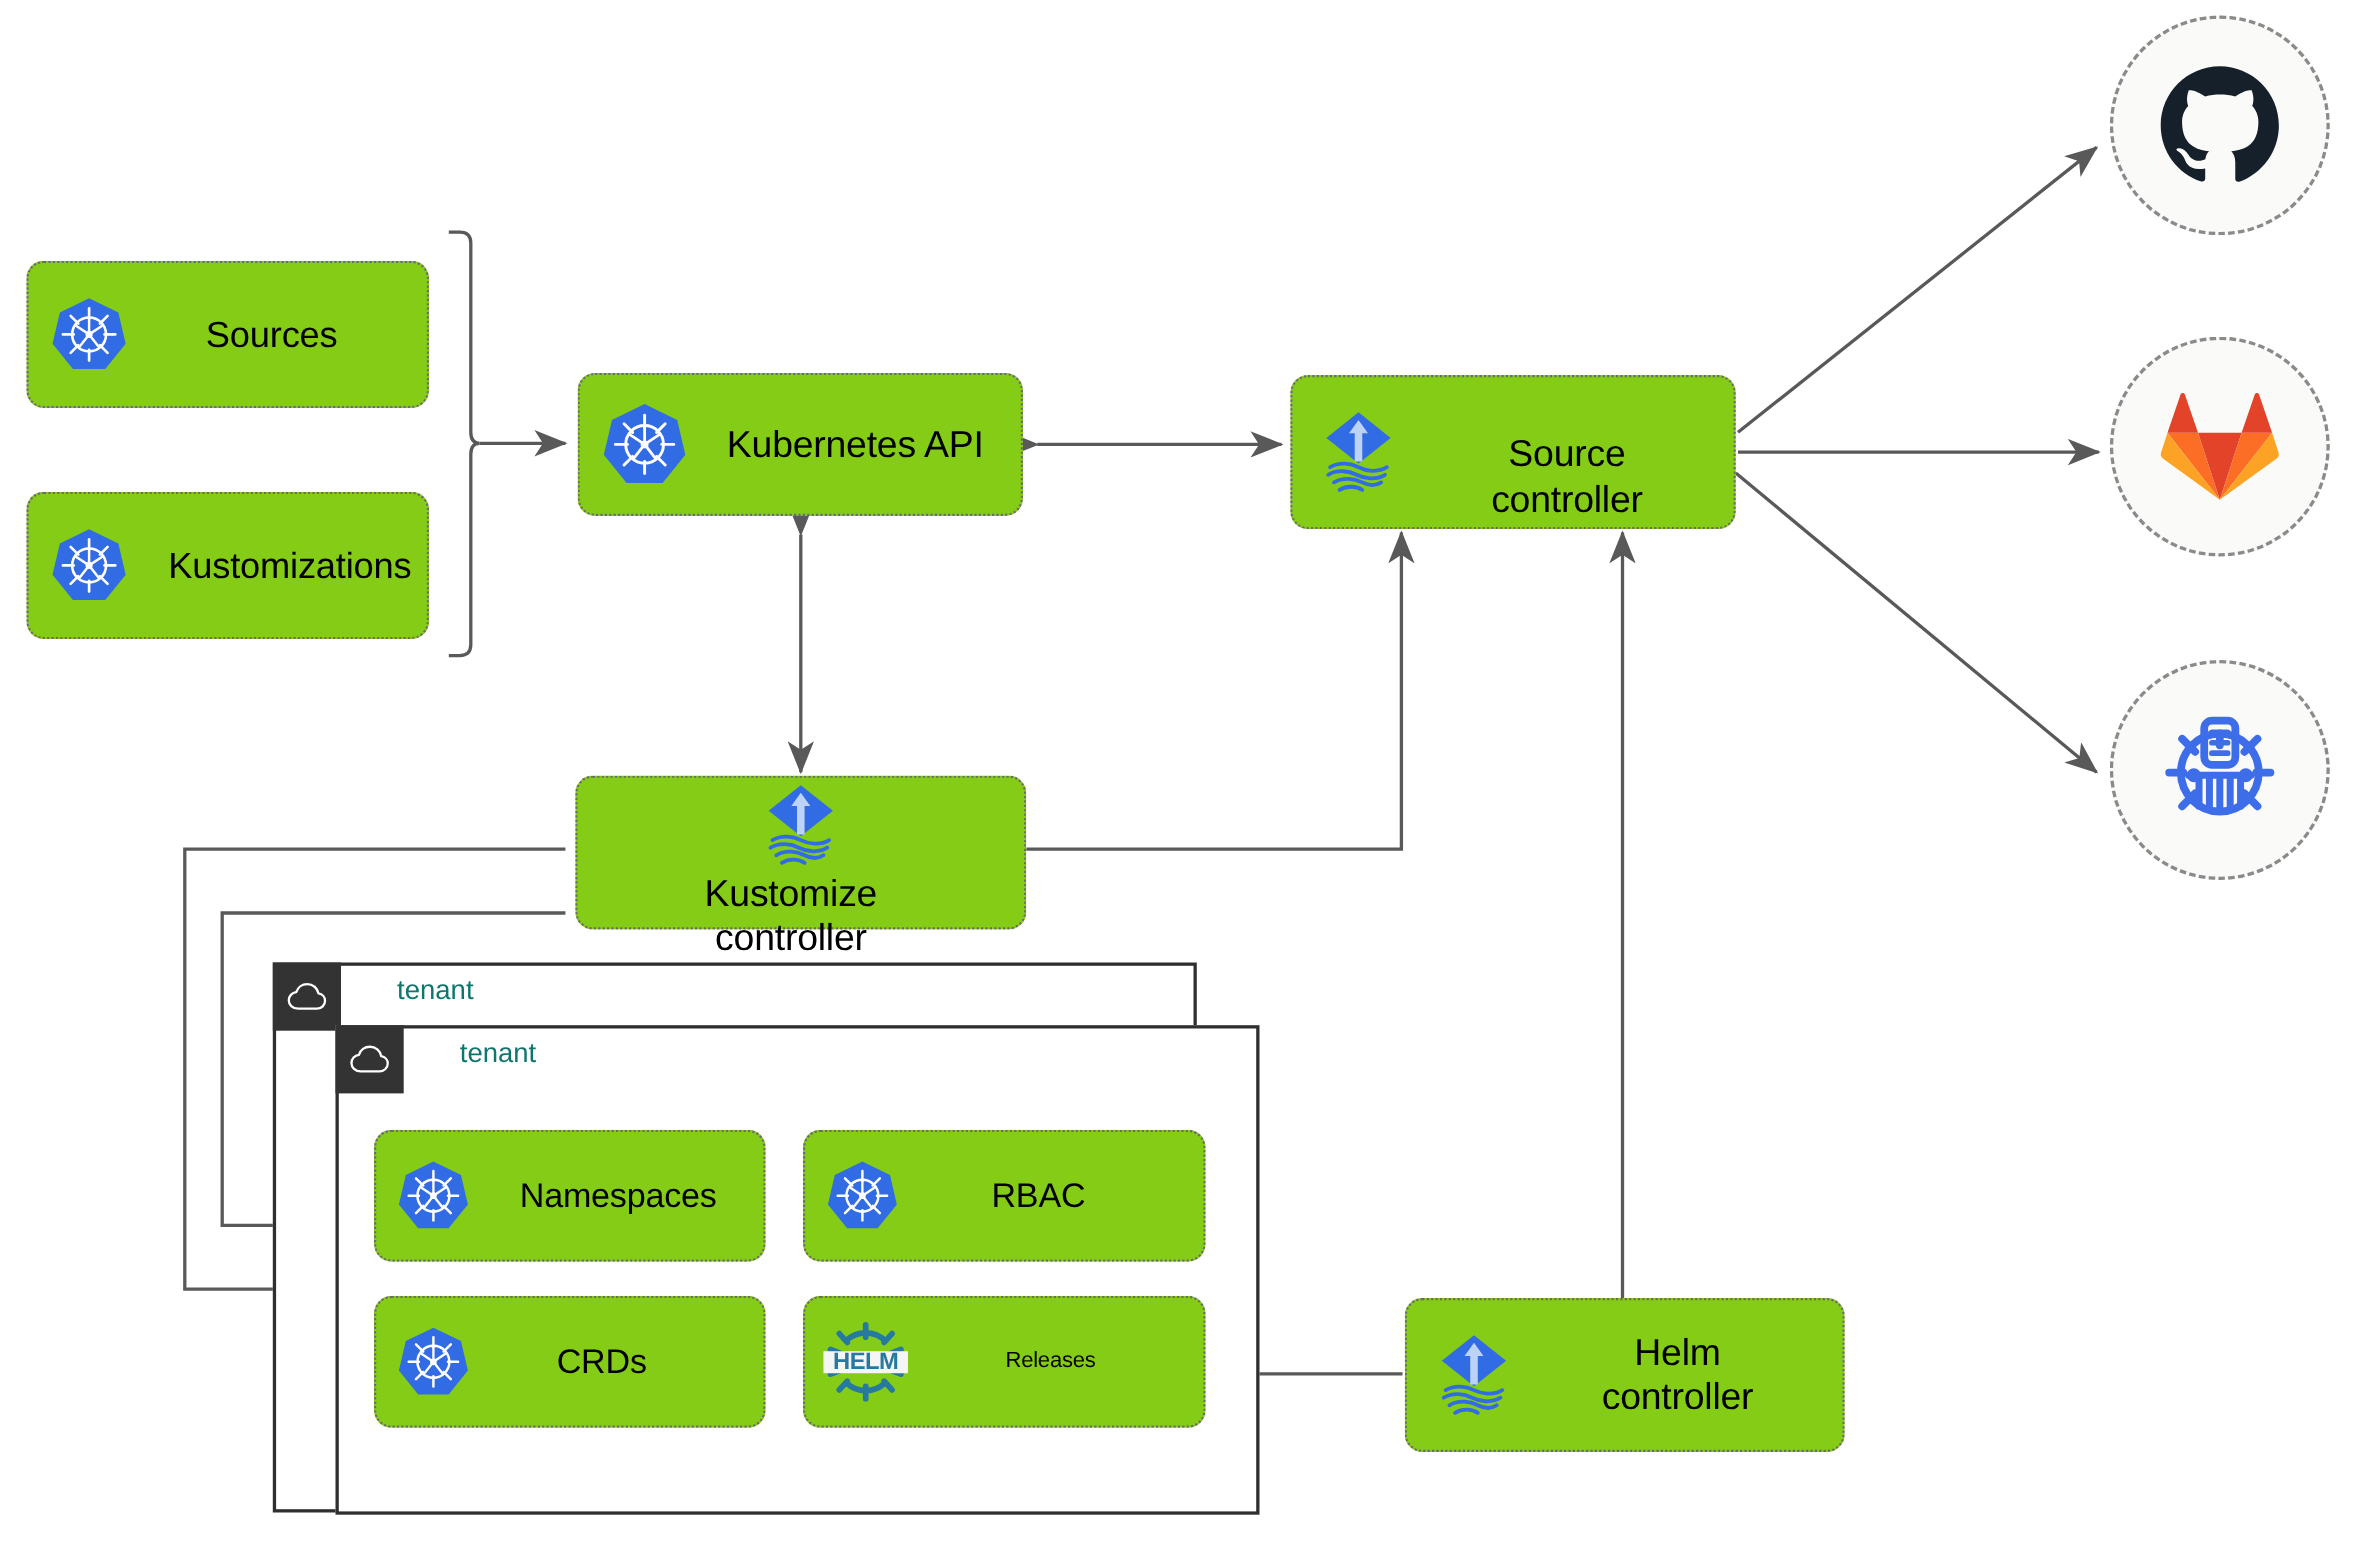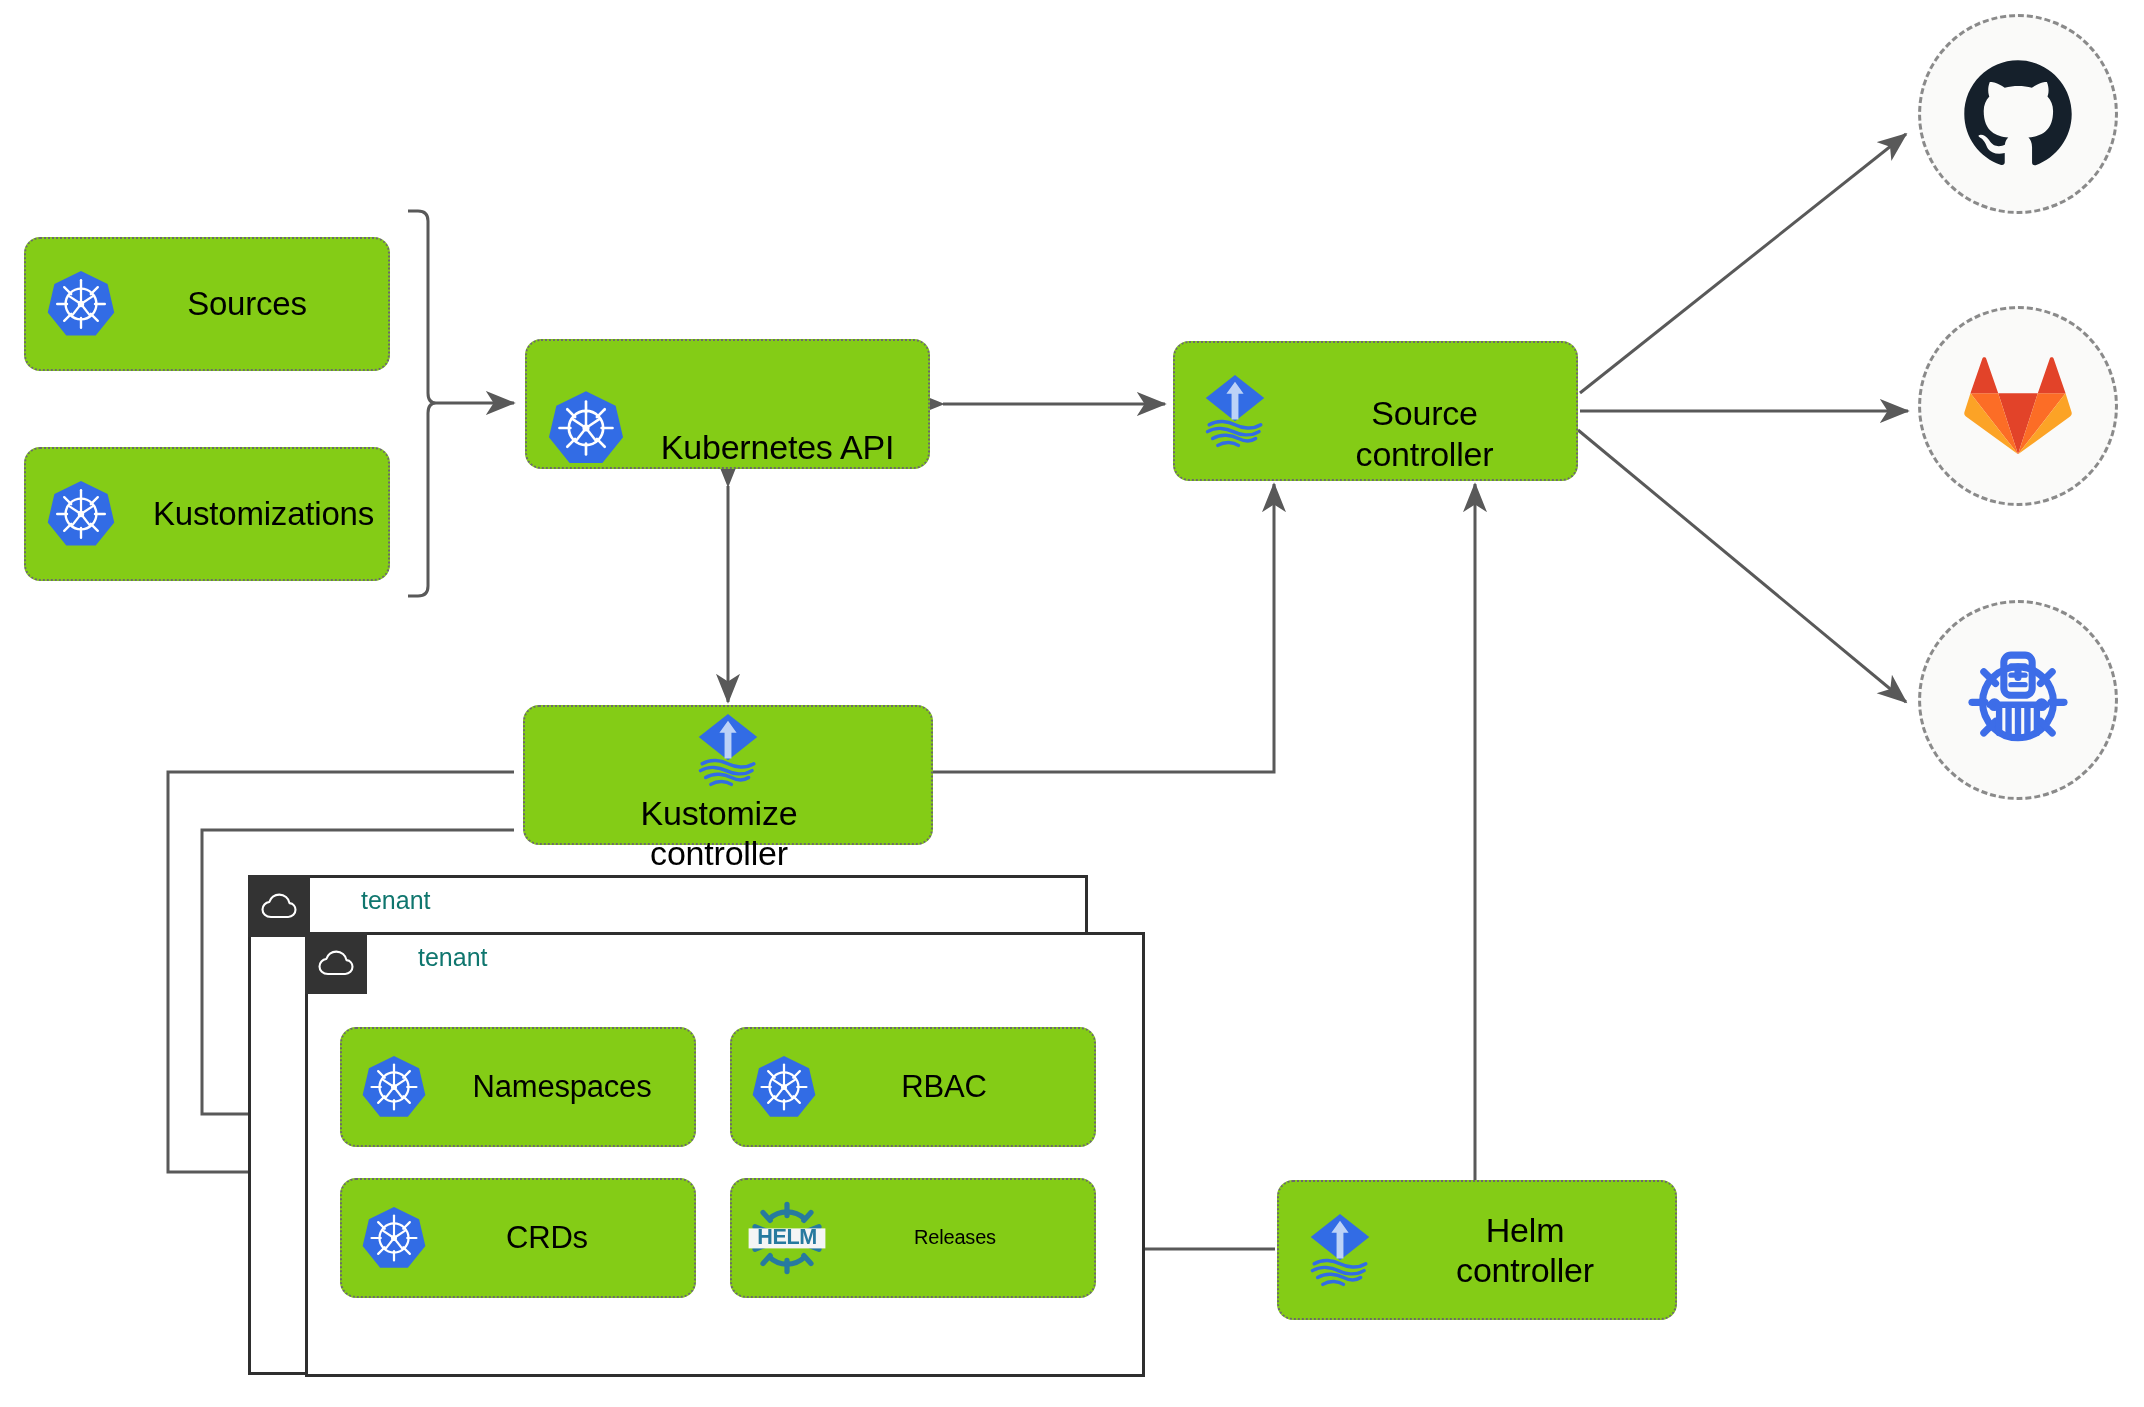--- a/index.html
+++ b/index.html
@@ -208,21 +208,21 @@
           <line x1="50" y1="50" x2="64" y2="68"></line>
             <line x1="50" y1="50" x2="36" y2="68"></line>
           <line x1="50" y1="50" x2="32" y2="38"></line>
         </g>
         <circle cx="50" cy="50" r="4.6" fill="#ffffff"></circle>
       </svg>
     </div>
     <div class="lbl" style="font-size:33px; padding-right:14px;text-align:right;">Kustomizations</div>
   </div>
 
-  <div class="node" style="left:525px; top:339px; width:405px; height:130px;align-items:flex-end;">
+  <div class="node" style="left:525px; top:339px; width:405px; height:130px;">
     <div class="ico" style="width:118px;">
       <svg width="78" height="78" viewBox="0 0 100 100" xmlns="http://www.w3.org/2000/svg">
         <polygon points="50,3 88,21.5 97.5,62 71,95 29,95 2.5,62 12,21.5" fill="#326CE5"></polygon>
         <g fill="none" stroke="#ffffff" stroke-width="3.4" stroke-linecap="round">
           <circle cx="50" cy="50" r="22"></circle>
           <line x1="50" y1="16" x2="50" y2="30"></line>
             <line x1="50" y1="70" x2="50" y2="84"></line>
           <line x1="16" y1="50" x2="30" y2="50"></line>
             <line x1="70" y1="50" x2="84" y2="50"></line>
           <line x1="26" y1="26" x2="36" y2="36"></line>

